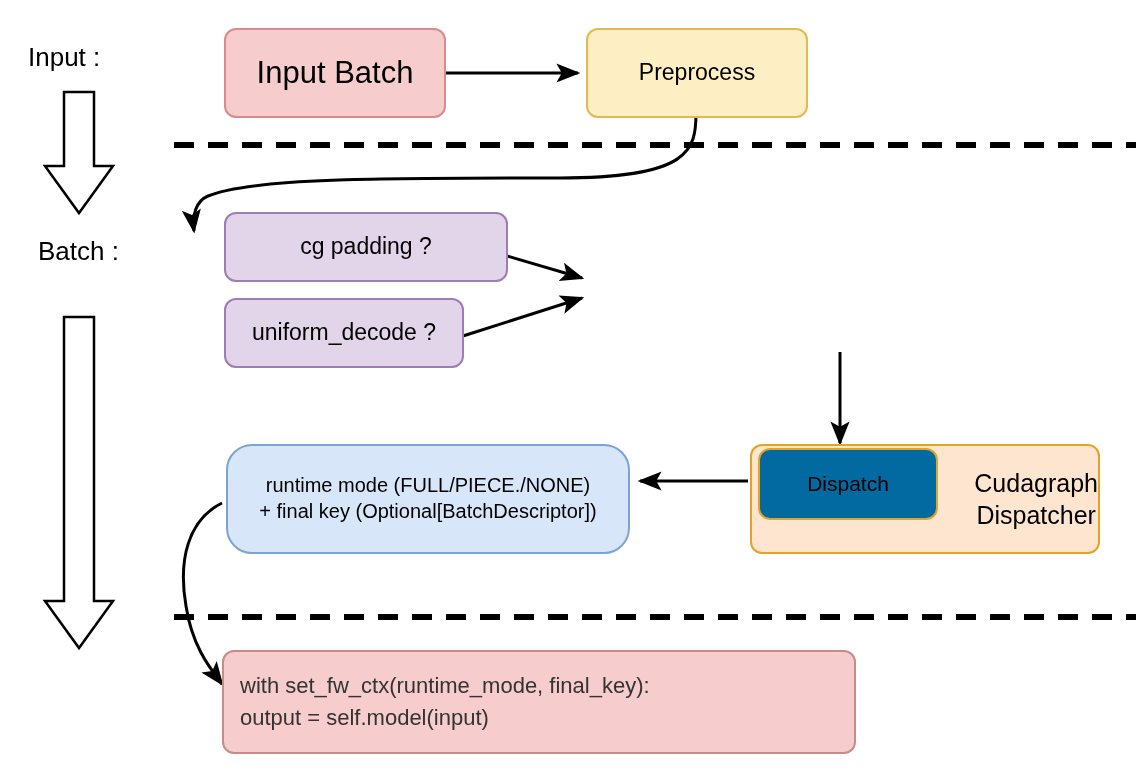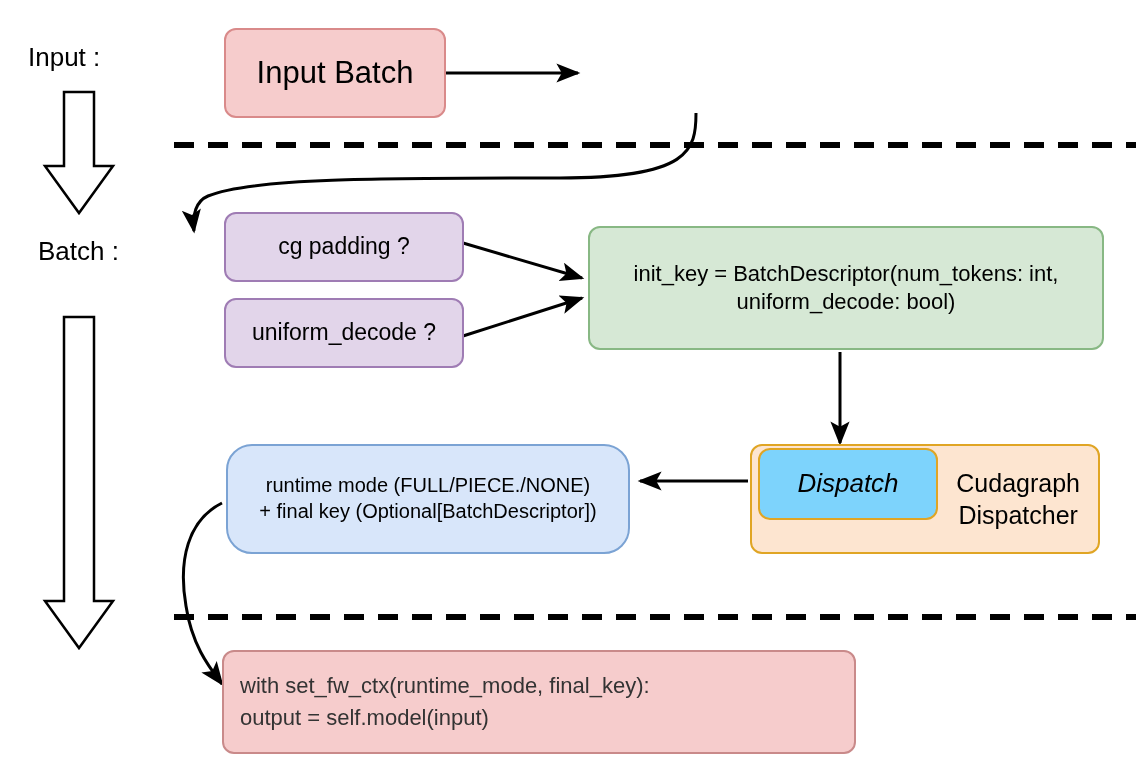--- a/index.html
+++ b/index.html
@@ -72,27 +72,25 @@
     border-color: #7ba3d4;
     font-size: 20px;
     border-radius: 26px;
   }
   .node-dispatcher-outer {
     background: #fde5d0;
     border-color: #e0a524;
     font-size: 25px;
     align-items: center;
     justify-content: flex-end;
-    padding-right: 18px;
   }
   .node-dispatch-inner {
-    background: #7dd3fc;
+    background: #0369a1;
     border-color: #e0a524;
-    font-size: 26px;
-    font-style: italic;
+    font-size: 21px;
   }
   .node-code {
     background: #f6cccc;
     border-color: #c98a8a;
     font-family: Liberation Sans, sans-serif;
     font-size: 22px;
     color: #333333;
     justify-content: flex-start;
     align-items: flex-start;
     padding: 18px 10px 10px 16px;
@@ -135,27 +133,26 @@
     <path d="M222,503 C188,520 178,560 186,606 C192,646 210,668 222,684" fill="none" stroke="#000000" stroke-width="3" marker-end="url(#arrowhead)"></path>
   </svg>
 
   <div class="stage-label" style="left:28px; top:42px;">Input :</div>
 
   <div class="stage-label" style="left:38px; top:236px;">Batch :</div>
 
 
   <div class="node node-input-batch" style="left:224px; top:28px; width:222px; height:90px;">Input Batch</div>
 
+  <div class="node node-preprocess" style="left:586px; top:28px; width:222px; height:90px;">Preprocess</div>
 
-  <div class="node node-cg-padding" style="left:224px; top:212px; width:240px; height:70px;">cg padding ?</div>
+  <div class="node node-cg-padding" style="left:224px; top:212px; width:284px; height:70px;">cg padding ?</div>
 
   <div class="node node-uniform-decode" style="left:224px; top:298px; width:240px; height:70px;">uniform_decode ?</div>
 
-  <div class="node node-init-key" style="left:588px; top:226px; width:516px; height:124px;">init_key = BatchDescriptor(num_tokens: int,
-uniform_decode: bool)</div>
 
   <div class="node node-runtime-mode" style="left:226px; top:444px; width:404px; height:110px;">runtime mode (FULL/PIECE./NONE)
 + final key (Optional[BatchDescriptor])</div>
 
   <div class="node node-dispatcher-outer" style="left:750px; top:444px; width:350px; height:110px;">Cudagraph
 Dispatcher</div>
 
   <div class="node node-dispatch-inner" style="left:758px; top:448px; width:180px; height:72px;">Dispatch</div>
 
   <div class="node node-code" style="left:222px; top:650px; width:634px; height:104px;">with set_fw_ctx(runtime_mode, final_key):

